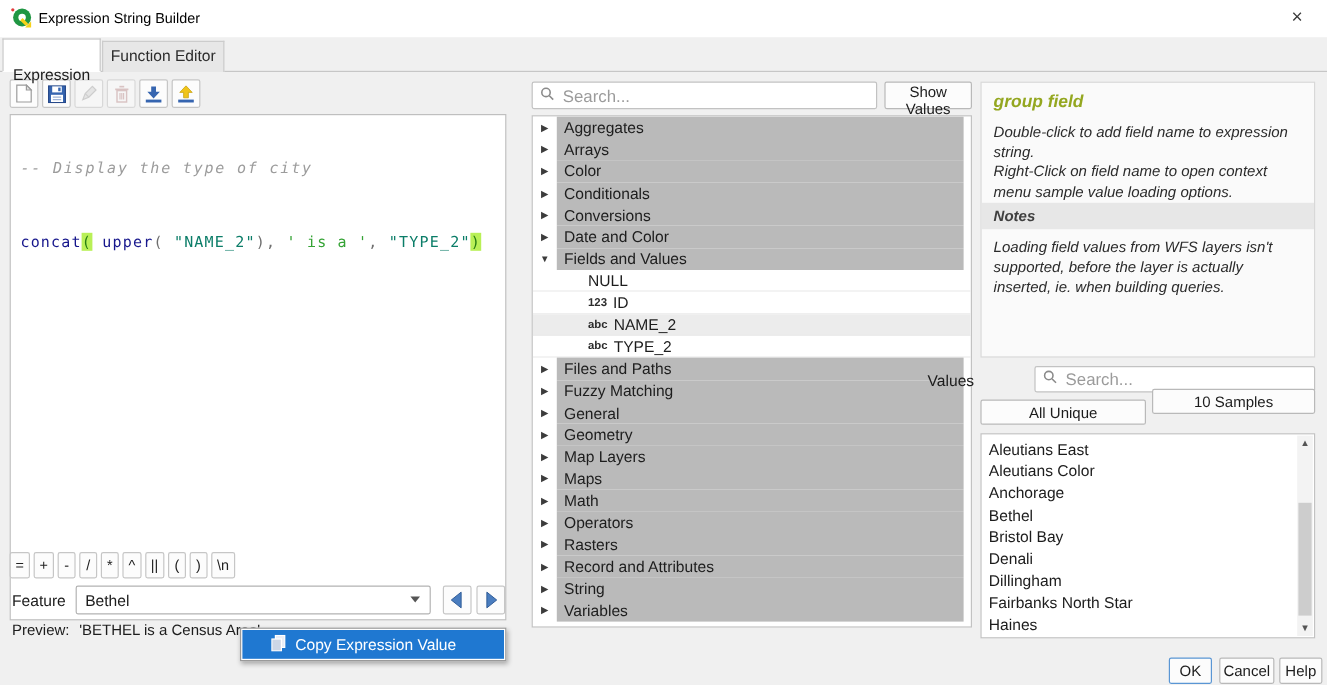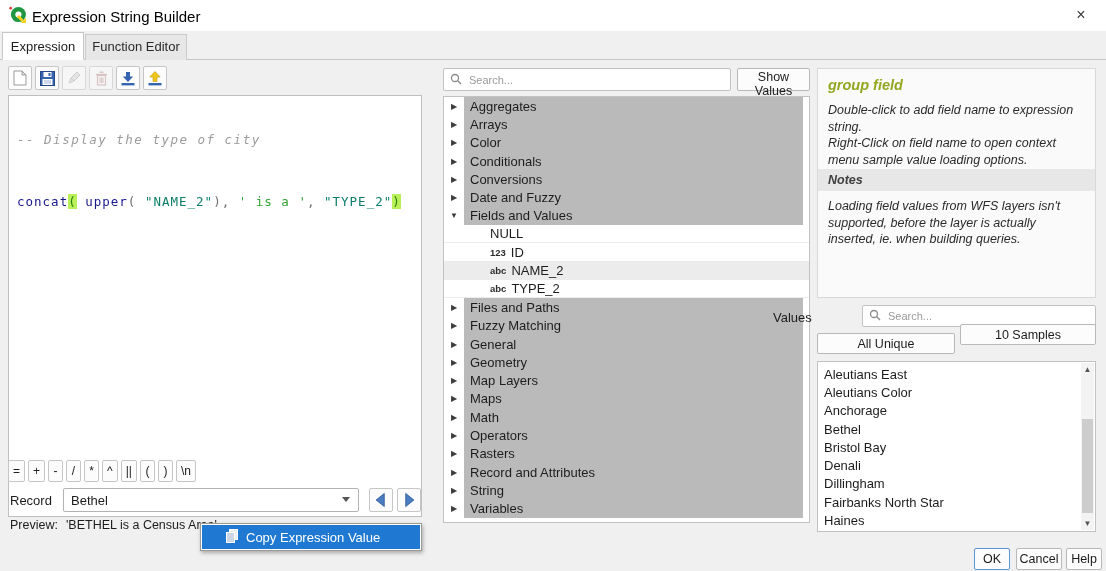--- a/index.html
+++ b/index.html
@@ -4,27 +4,27 @@
 <style>
   * { box-sizing: border-box; }
   html,body { margin:0; padding:0; }
   body {
     width:1106px; height:571px; position:relative; overflow:hidden;
     background:#f0f0f0; font-family:"Liberation Sans", sans-serif; color:#1c1c1c;
   }
   
   .titlebar { position:absolute; left:0; top:0; width:1106px; height:31px; background:#ffffff; }
   .qgis-logo { position:absolute; left:8px; top:5px; }
-  .title-text { position:absolute; left:32px; top:8px; font-size:15px; color:#000; }
+  .title-text { position:absolute; left:32px; top:8px; font-size:12px; color:#000; }
   .close-btn { position:absolute; right:14px; top:4px; width:22px; height:22px; border:none; background:transparent;
                font-size:16px; color:#3a3a3a; cursor:pointer; line-height:22px; text-align:center; padding:0; }
   
   .tabbar { position:absolute; left:0; top:32px; width:1106px; height:28px; }
   .tabbar::after { content:""; position:absolute; left:0; bottom:0; width:100%; height:1px; background:#c6c6c6; }
-  .tab { position:absolute; top:0; height:28px; font-size:13px; text-align:center; padding-top:6px; z-index:2; }
+  .tab { position:absolute; top:0; height:28px; font-size:13px; text-align:center; padding-top:22px; z-index:2; }
   .tab-active { left:2px; width:82px; background:#fff; border:1px solid #c6c6c6; border-bottom:1px solid #fff; }
   .tab-inactive { left:85px; width:102px; height:26px; top:2px; background:#e7e7e7; border:1px solid #cccccc; border-bottom:none; padding-top:4px; color:#2b2b2b; }
   
   .toolbar { position:absolute; left:8px; top:66px; display:flex; gap:3px; }
   .tool-btn { width:24px; height:24px; border:1px solid #c6c6c6; border-radius:2px; background:#fcfcfc;
               display:flex; align-items:center; justify-content:center; padding:0; }
   .tool-btn.disabled { opacity:.55; }
   
   .code-editor { position:absolute; left:8px; top:95px; width:414px; height:422px; background:#fff;
                  border:1px solid #bfbfbf; font-family:"DejaVu Sans Mono", monospace; font-size:12.5px;
@@ -52,21 +52,21 @@
   .nav-prev { left:369px; } .nav-next { left:397px; }
   
   .preview-row { position:absolute; left:10px; top:518px; font-size:12.5px; display:flex; gap:8px; }
   
   .context-menu { position:absolute; left:200px; top:523px; width:222px; height:28px; background:#fff;
                   border:1px solid #9a9a9a; box-shadow:1px 2px 4px rgba(0,0,0,.3); padding:1px; z-index:10; }
   .menu-item { height:24px; background:#1f78d1; color:#fff; display:flex; align-items:center; font-size:13px; gap:8px; padding-left:24px; }
   
   .search-box { position:absolute; background:#fff; border:1px solid #c2c2c2; border-radius:2px; display:flex; align-items:center; padding-left:6px; gap:5px; }
   .fn-search { left:443px; top:68px; width:288px; height:23px; }
-  .search-box input { border:none; outline:none; flex:1; font-size:11px; font-family:"Liberation Sans",sans-serif; color:#737373; background:transparent; min-width:0; }
+  .search-box input { border:none; outline:none; flex:1; font-size:14px; font-family:"Liberation Sans",sans-serif; color:#737373; background:transparent; min-width:0; }
   .search-box input::placeholder { color:#9b9b9b; }
   .light-btn { border:1px solid #b9b9b9; border-radius:2px; background:#fcfcfc; font-size:12.5px; color:#1c1c1c; font-family:"Liberation Sans",sans-serif; }
   .show-values-btn { position:absolute; left:737px; top:68px; width:73px; height:23px; }
   .tree { position:absolute; left:443px; top:96px; width:367px; height:427px; background:#fff; border:1px solid #c2c2c2; overflow:hidden; }
   .tree-row { height:18.3px; display:flex; align-items:center; font-size:13px; color:#1d1d1d; cursor:default; }
   .tree-arrow { width:20px; text-align:center; font-size:8px; color:#3c3c3c; flex:0 0 20px; }
   .group-label { flex:1; background:#bababa; height:100%; display:flex; align-items:center; padding-left:6px; margin-right:6px; }
   .tree-child { padding-left:46px; border-bottom:1px solid #ececec; }
   .tree-child.hl { background:#ececec; }
   .type-icon { font-size:9.5px; font-weight:bold; color:#2c2c2c; margin-right:5px; }
@@ -174,21 +174,21 @@
     <button class="op-btn">-</button>
     <button class="op-btn">/</button>
     <button class="op-btn">*</button>
     <button class="op-btn">^</button>
     <button class="op-btn">||</button>
     <button class="op-btn">(</button>
     <button class="op-btn">)</button>
     <button class="op-btn">\n</button>
   </div>
 
-<span class="feature-label">Record</span>
+<span class="feature-label">Feature</span>
 <div class="feature-combo">
   <span class="feature-combo-text">Bethel</span>
   <span class="combo-arrow"></span>
 </div>
 <button class="nav-btn nav-prev">
   <svg width="18" height="18" viewBox="0 0 22 22">
       <polygon points="15,3 5,11 15,19" fill="#4a7dbf" stroke="#2d5a96"></polygon>
     </svg>
 </button>
 <button class="nav-btn nav-next">
@@ -241,21 +241,21 @@
     <div class="tree-row">
       <span class="tree-arrow">▶</span>
       <span class="group-label">Conditionals</span>
     </div>
     <div class="tree-row">
       <span class="tree-arrow">▶</span>
       <span class="group-label">Conversions</span>
     </div>
     <div class="tree-row">
       <span class="tree-arrow">▶</span>
-      <span class="group-label">Date and Fuzzy</span>
+      <span class="group-label">Date and Color</span>
     </div>
     <div class="tree-row">
       <span class="tree-arrow">▼</span>
       <span class="group-label">Fields and Values</span>
     </div>
     <div class="tree-row tree-child">
       <span>NULL</span>
     </div>
     <div class="tree-row tree-child">
       <span class="type-icon">123</span>

